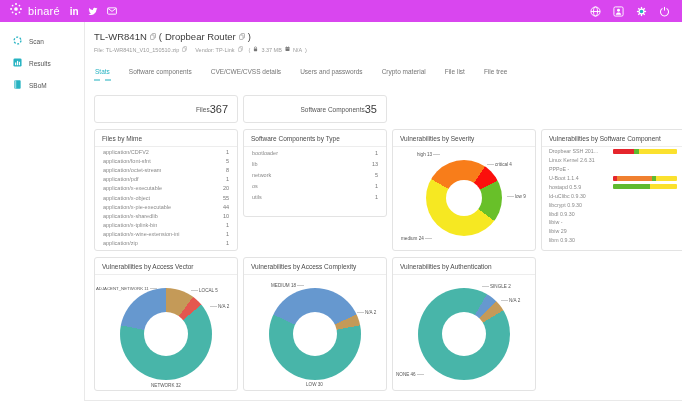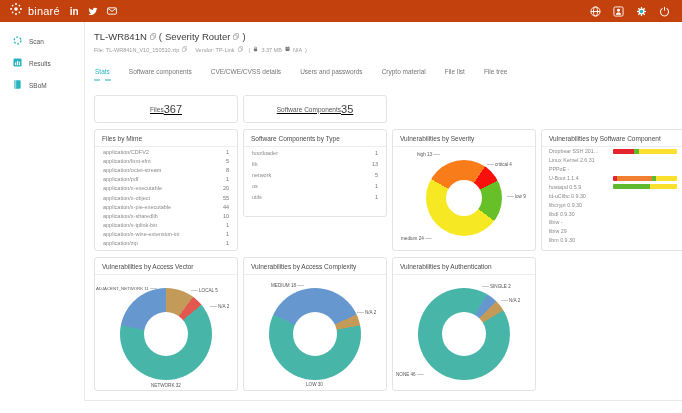--- a/index.html
+++ b/index.html
@@ -2,21 +2,21 @@
 <html><head>
 <meta charset="utf-8">
 <style>
   * { box-sizing: border-box; margin: 0; padding: 0; }
   html,body { width:682px; height:413px; }
   body {
     font-family: "Liberation Sans", sans-serif;
     background:#ffffff; overflow:hidden; position:relative;
   }
   
-  .topbar { height:22px; background:#c2410c; display:flex; align-items:center; padding:0 12px 0 9px; }
+  .topbar { height:22px; background:#d946ef; display:flex; align-items:center; padding:0 12px 0 9px; }
   .brand { display:flex; align-items:center; gap:5px; cursor:pointer; }
   .brand-name { color:#fff; font-size:11px; letter-spacing:.2px; }
   .social { display:flex; align-items:center; gap:9px; margin-left:10px; }
   .social .in { color:#fff; font-size:10px; font-weight:bold; }
   .tb-spacer { flex:1; }
   .actions { display:flex; align-items:center; gap:12px; }
   .icon-btn { display:flex; align-items:center; cursor:pointer; }
 
   
   .layout { display:flex; height:299px; }
@@ -29,21 +29,21 @@
   .meta-line { display:flex; align-items:center; gap:3px; font-size:5.5px; color:#9b9b9b; margin-top:4px; }
 
   
   .tabs { display:flex; gap:17px; margin-top:13px; font-size:6.5px; color:#757575; }
   .tab { padding:2px 1px 4px; cursor:pointer; }
   .tab.active { color:#27b3c2; border-bottom:2px dashed #8ed7de; }
 
   
   .grid { margin-top:14px; display:grid; grid-template-columns:repeat(4,144px); gap:6px 5px; align-items:start; }
   .card { background:#fff; border:1px solid #e3e3e3; border-radius:3px; overflow:hidden; }
-  .sum { height:28px; display:flex; align-items:center; justify-content:center; padding:4px 9px;text-decoration:underline; }
+  .sum { height:28px; display:flex; align-items:center; justify-content:flex-end; padding:4px 9px; }
   .sum-label { font-size:6.5px; color:#555; }
   .sum-value { font-size:11px; color:#3a3a3a; }
   .c1{grid-column:1} .c2{grid-column:2} .c3{grid-column:3} .c4{grid-column:4}
   .r1{grid-row:1} .r2{grid-row:2} .r3{grid-row:3}
   .h-mime{height:122px} .h-ctype{height:88px} .h-sev{height:122px} .h-comp{height:122px} .h-donut{height:134px}
   .card-title { font-size:6.5px; color:#4a4a4a; padding:5px 7px 4px; border-bottom:1px solid #ededed; }
 
   .trow { display:flex; justify-content:space-between; align-items:center; font-size:5.5px; color:#8a8a8a; padding:1.6px 8px; }
   .trow .tv { color:#777; }
   .ctype .trow { padding:2.6px 8px; }
@@ -175,21 +175,21 @@
   <div class="main">
     <div class="scan-title">
       <span>TL-WR841N</span>
       <span>
         <svg width="6" height="7" viewBox="0 0 8 9">
             <rect x="2.6" y=".6" width="4.8" height="5.8" rx=".8" fill="none" stroke="#9b9b9b"></rect>
             <rect x=".6" y="2.6" width="4.8" height="5.8" rx=".8" fill="#fff" stroke="#9b9b9b"></rect>
           </svg>
       </span>
       <span>(</span>
-      <span>Severity Router</span>
+      <span>Dropbear Router</span>
       <span>
         <svg width="6" height="7" viewBox="0 0 8 9">
             <rect x="2.6" y=".6" width="4.8" height="5.8" rx=".8" fill="none" stroke="#9b9b9b"></rect>
             <rect x=".6" y="2.6" width="4.8" height="5.8" rx=".8" fill="#fff" stroke="#9b9b9b"></rect>
           </svg>
       </span>
       <span>)</span>
     </div>
 
     <div class="meta-line">

